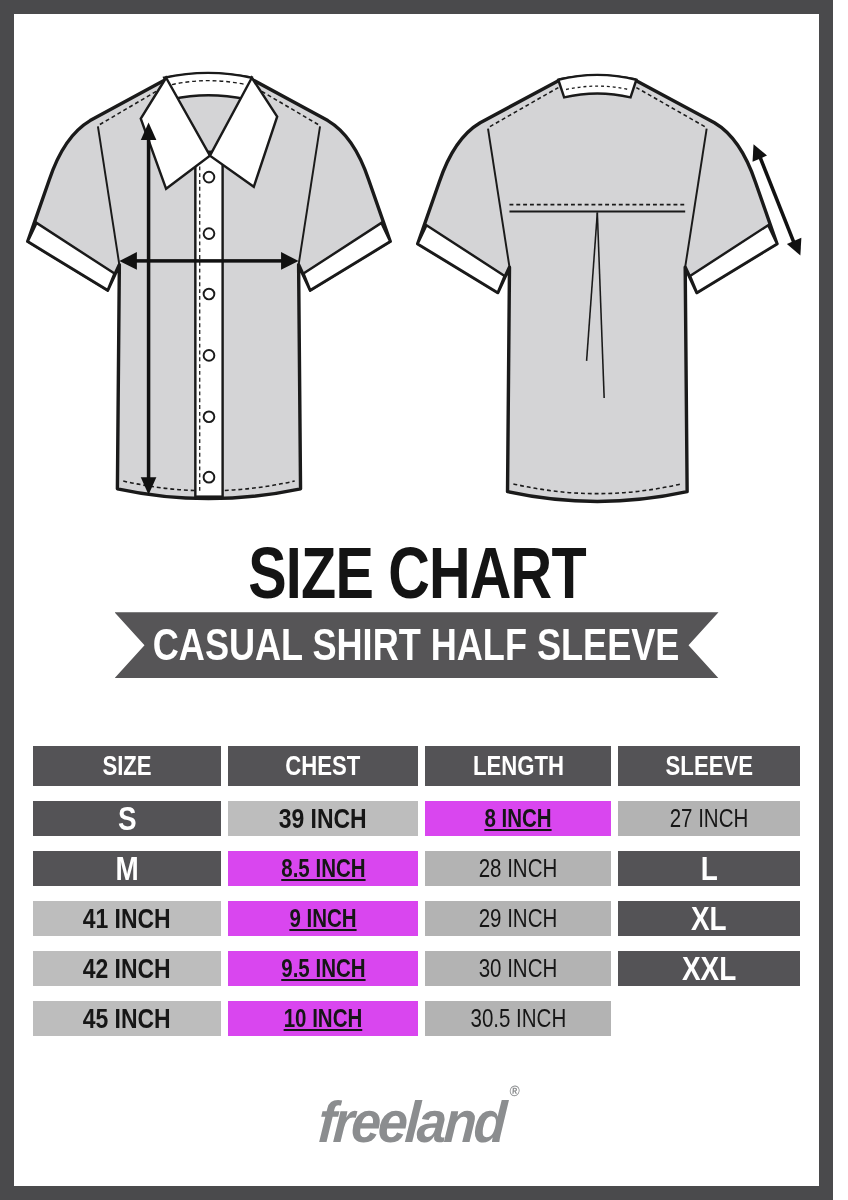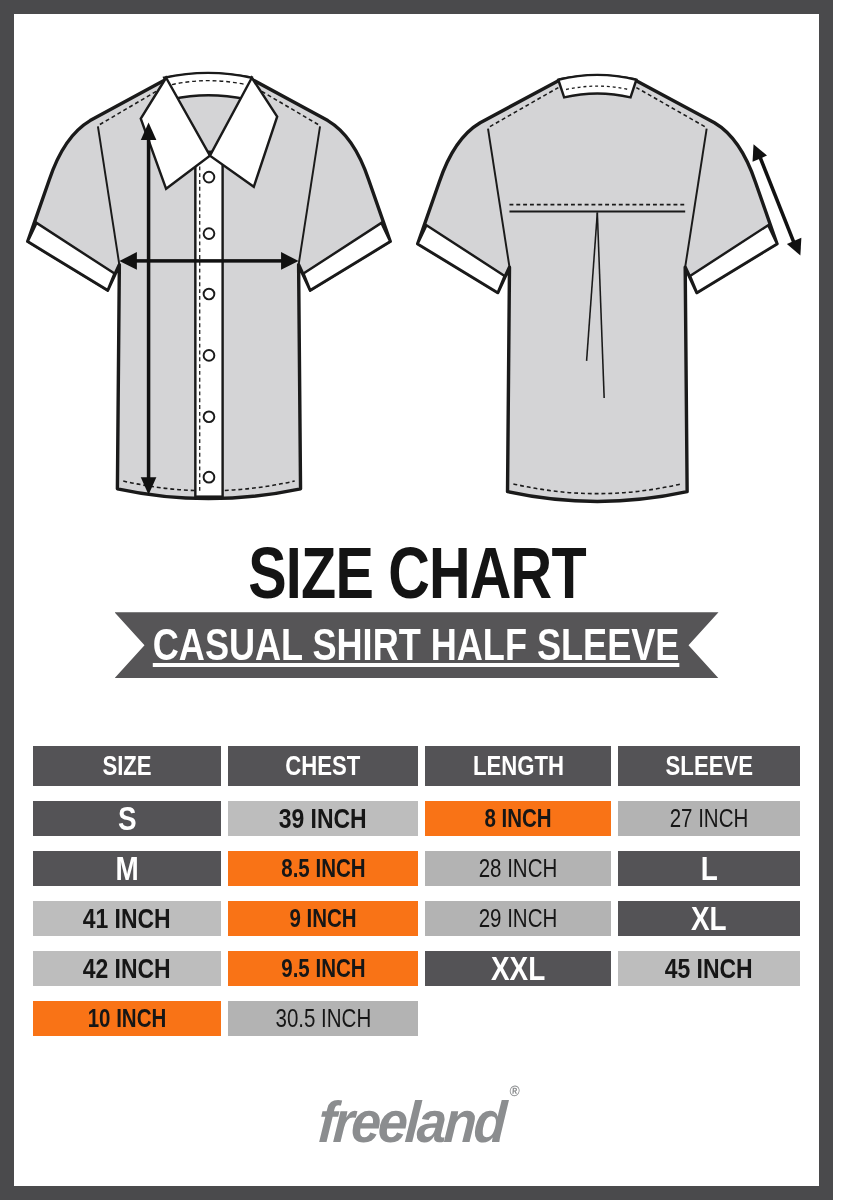--- a/index.html
+++ b/index.html
@@ -21,21 +21,20 @@
     letter-spacing:-1px; line-height:0.92;
     transform:scaleX(0.80); transform-origin:center;
     white-space:nowrap;
   }
   .ribbon-wrap { text-align:center; margin-top:6px; }
   .ribbon {
     position:relative; margin:0 auto; width:604px; height:66px;
     background:#565557; color:#ffffff;
     display:flex; align-items:center; justify-content:center;
     clip-path:polygon(0% 0%, 100% 0%, calc(100% - 30px) 50%, 100% 100%, 0% 100%, 30px 50%);
-    text-decoration:underline;
   }
   .ribbon-text {
     display:inline-block; font-size:44px; font-weight:bold; letter-spacing:0px;
     transform:scaleX(0.82); transform-origin:center; white-space:nowrap;
   }
 
   .size-table {
     display:grid;
     grid-template-columns:188px 190px 186px 182px;
     grid-template-rows:50px repeat(5, 45px);
@@ -43,21 +42,21 @@
     width:767px; margin:58px auto 0 auto;
   }
   .cell {
     display:flex; align-items:center; justify-content:center;
     overflow:hidden;
     margin-top:10px;
   }
   .hcell { background:#545356; color:#ffffff; font-size:27px; font-weight:bold; }
   .scell { background:#545356; color:#ffffff; font-size:34px; font-weight:bold; }
   .chest  { background:#bdbdbd; color:#161616; font-size:28px; font-weight:bold; }
-  .sleeve { background:#f97316; color:#161616; font-size:25px; font-weight:bold; }
+  .sleeve { background:#d946ef; color:#161616; font-size:25px; font-weight:bold;text-decoration:underline; }
   .length { background:#b3b3b3; color:#161616; font-size:25px; font-weight:normal; }
   .cnd { display:inline-block; transform:scaleX(0.82); transform-origin:center; white-space:nowrap; }
 
   .logo-wrap { text-align:center; margin-top:52px; }
   .logo {
     display:inline-block; position:relative;
     font-size:58px; font-weight:bold; font-style:italic;
     letter-spacing:-3px; color:#8b8d8f;
     transform:scaleX(0.92) skewX(-4deg); transform-origin:center;
   }
@@ -215,20 +214,23 @@
 
     <div class="cell scell">
         <span class="cnd">XL</span>
       </div>
     <div class="cell chest">
         <span class="cnd">42 INCH</span>
       </div>
     <div class="cell sleeve">
         <span class="cnd">9.5 INCH</span>
       </div>
+    <div class="cell length">
+        <span class="cnd">30 INCH</span>
+      </div>
 
     <div class="cell scell">
         <span class="cnd">XXL</span>
       </div>
     <div class="cell chest">
         <span class="cnd">45 INCH</span>
       </div>
     <div class="cell sleeve">
         <span class="cnd">10 INCH</span>
       </div>

